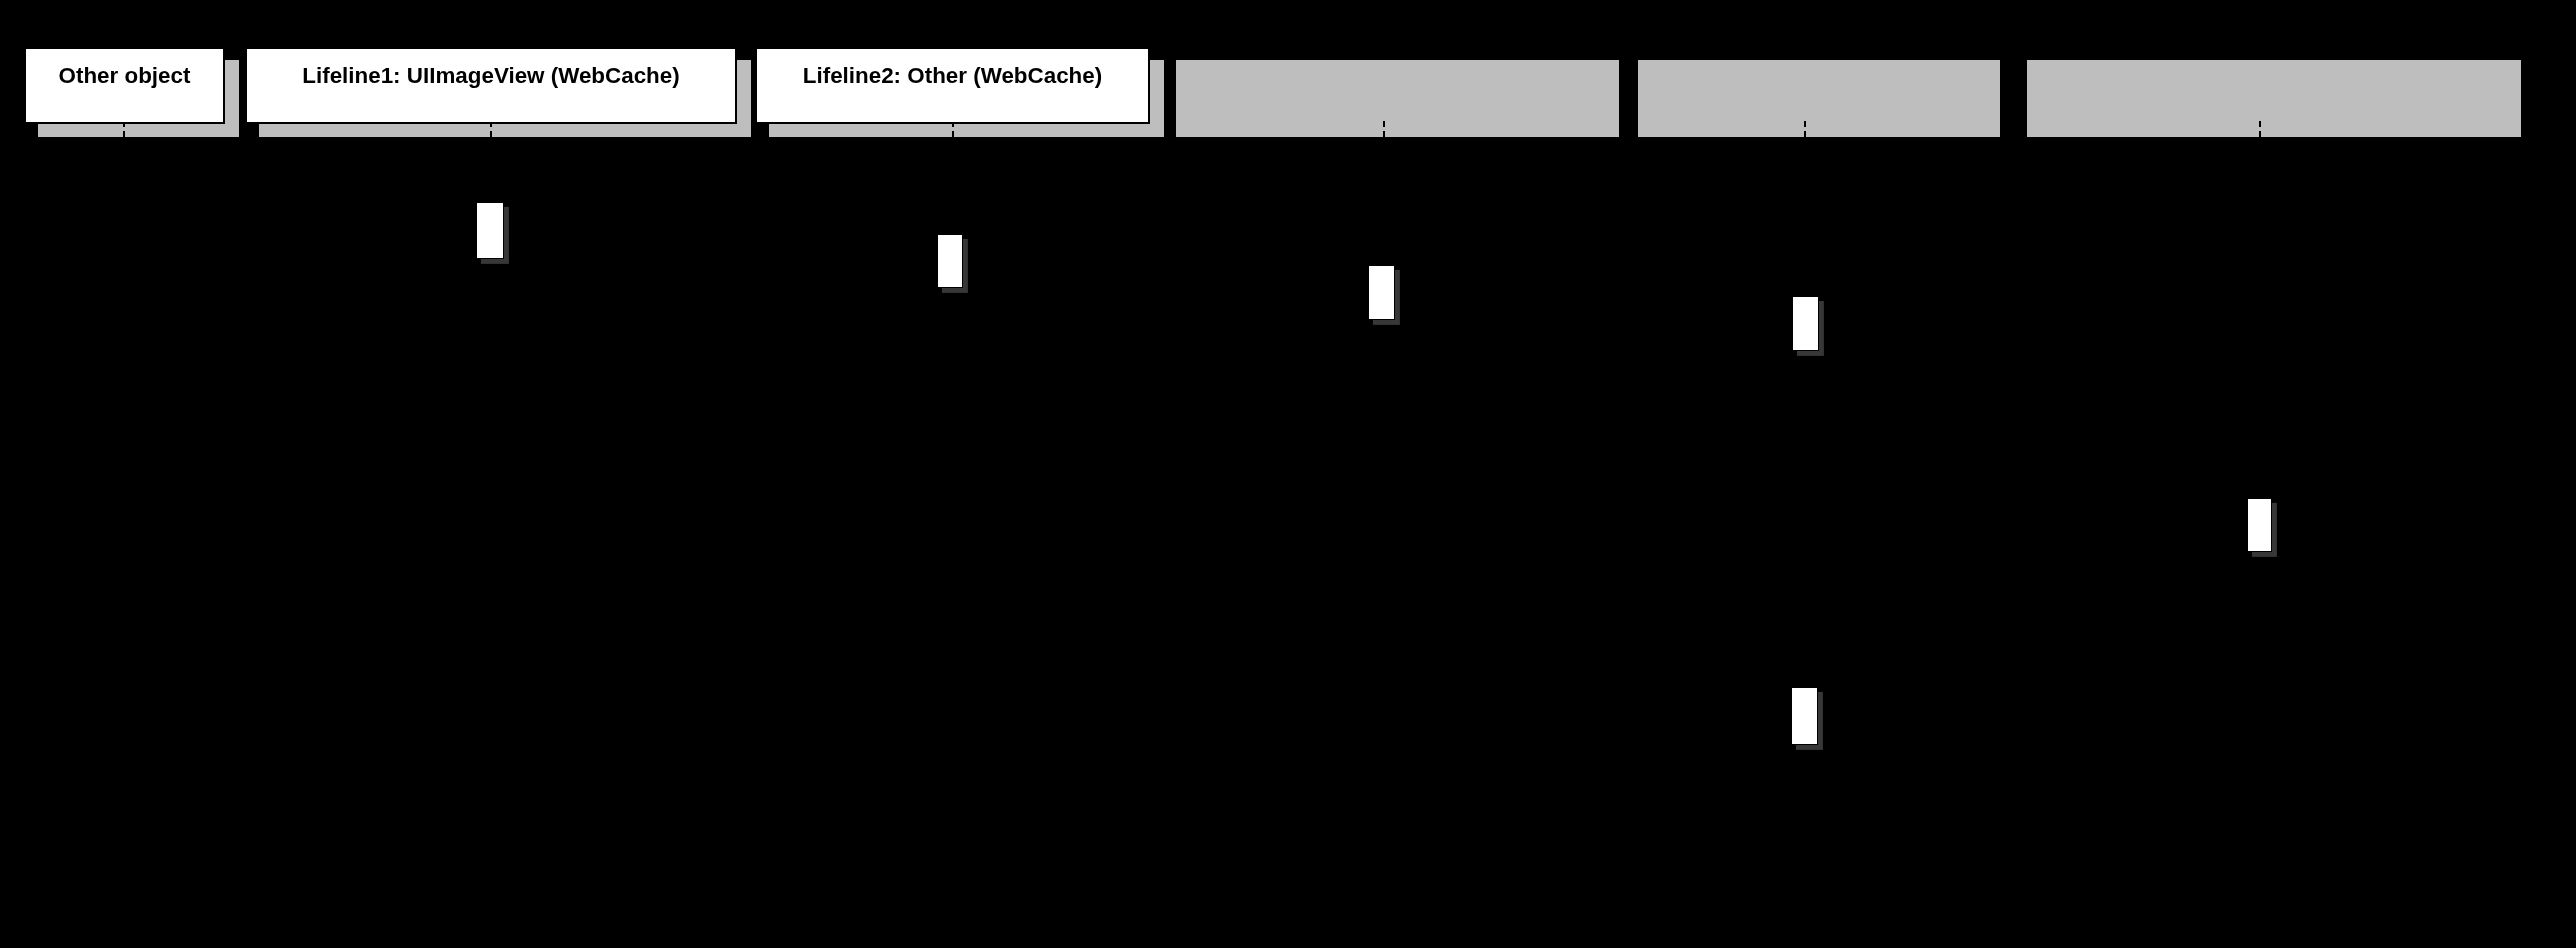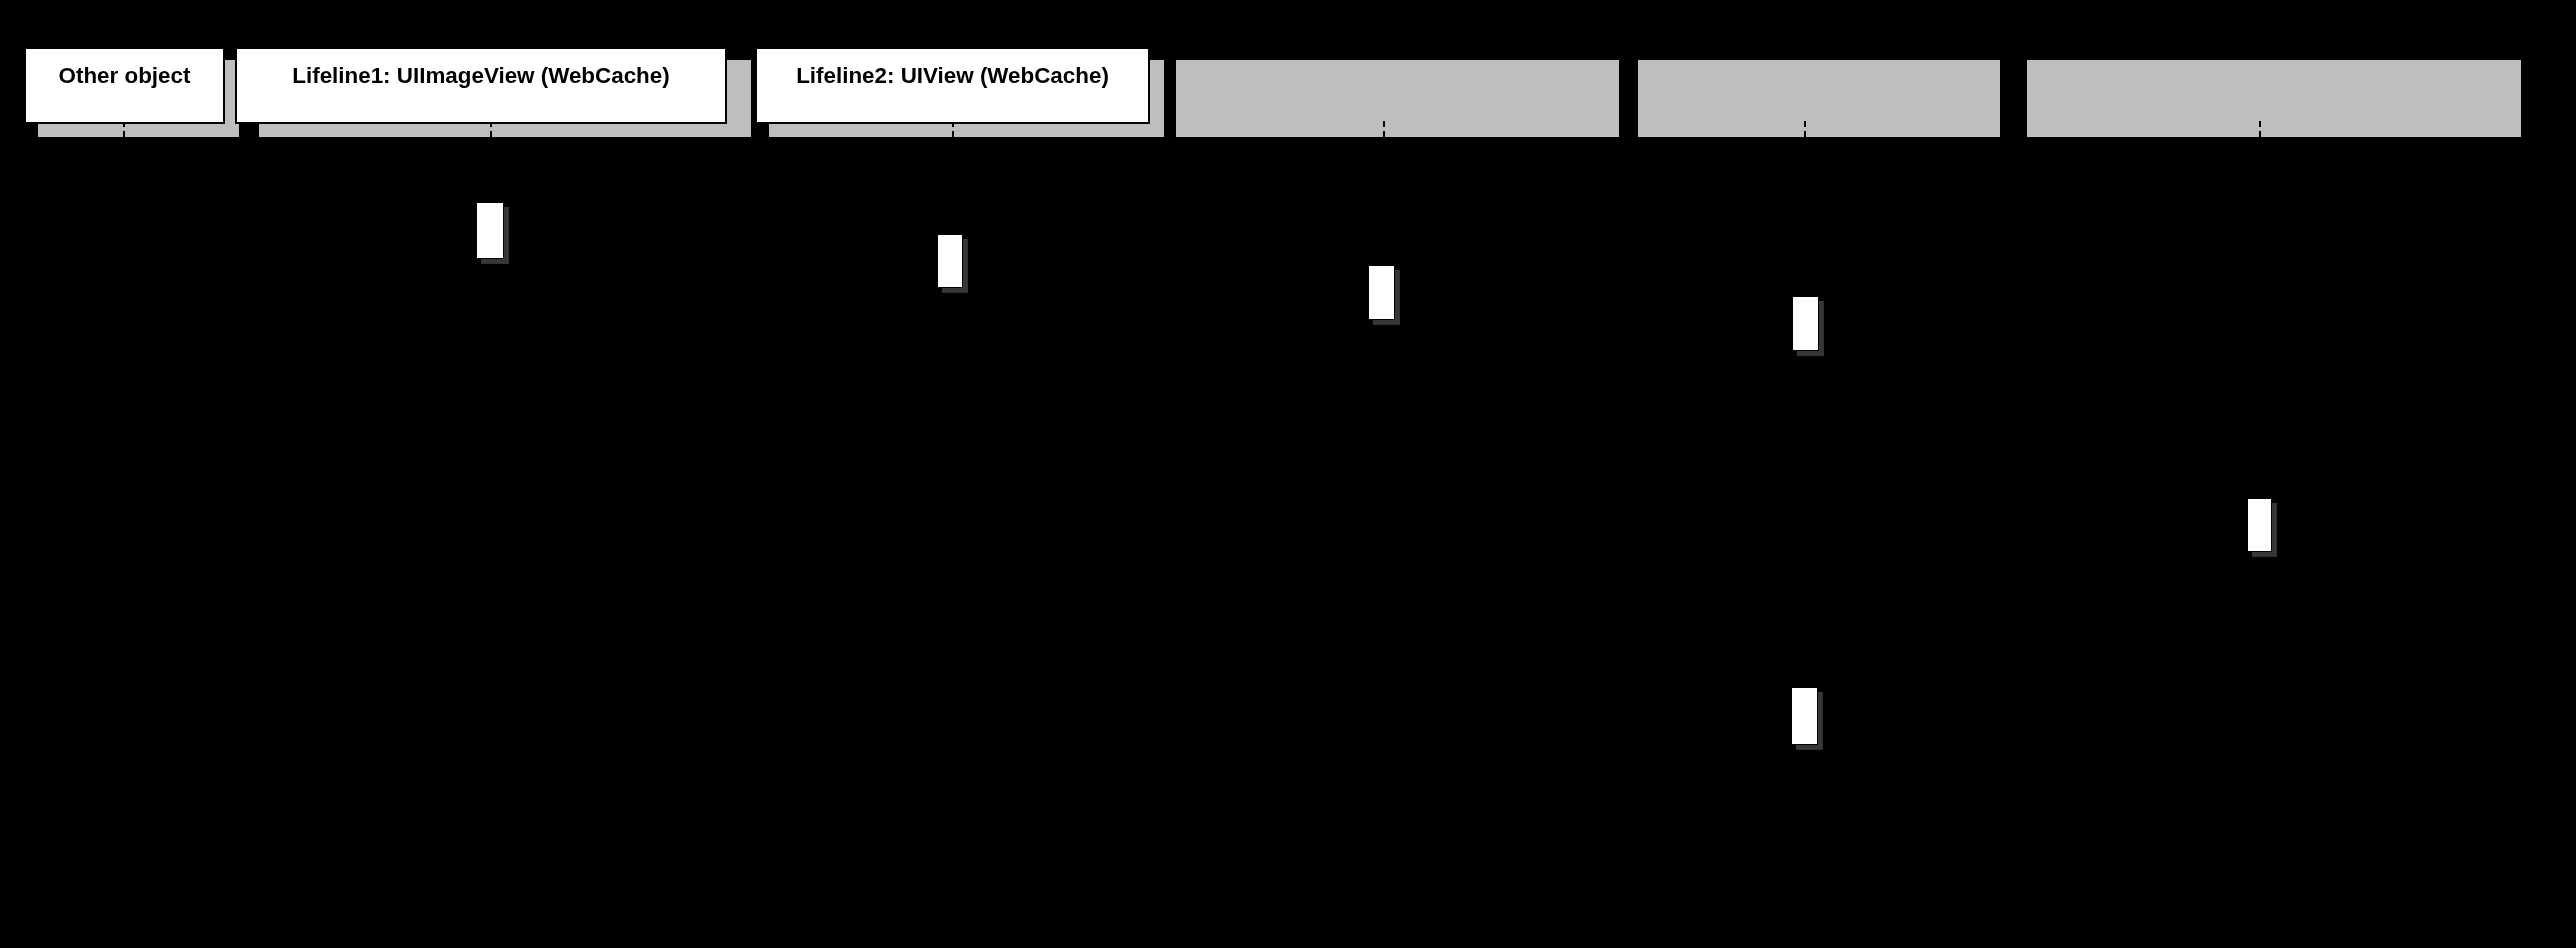--- a/index.html
+++ b/index.html
@@ -46,27 +46,27 @@
 <body>
 
 <div id="stage" style="background: rgb(0, 0, 0);">
     <div class="head-shadow" style="left: 38px; top: 60px; width: 201px; height: 77px; background: rgb(190, 190, 190);"></div>
     <div class="lifeline-line" style="left: 123px; top: 121px; height: 798px;"></div>
     <div class="head-box" style="left: 24px; top: 47px; width: 201px; height: 77px; background: rgb(255, 255, 255); border-color: rgb(0, 0, 0);">
       <span class="head-label">Other object</span>
     </div>
     <div class="head-shadow" style="left: 259px; top: 60px; width: 492px; height: 77px; background: rgb(190, 190, 190);"></div>
     <div class="lifeline-line" style="left: 490px; top: 121px; height: 798px;"></div>
-    <div class="head-box" style="left: 235px; top: 47px; width: 492px; height: 77px; background: rgb(255, 255, 255); border-color: rgb(0, 0, 0);">
+    <div class="head-box" style="left: 245px; top: 47px; width: 492px; height: 77px; background: rgb(255, 255, 255); border-color: rgb(0, 0, 0);">
       <span class="head-label">Lifeline1: UIImageView (WebCache)</span>
     </div>
     <div class="head-shadow" style="left: 769px; top: 60px; width: 395px; height: 77px; background: rgb(190, 190, 190);"></div>
     <div class="lifeline-line" style="left: 952px; top: 121px; height: 798px;"></div>
     <div class="head-box" style="left: 755px; top: 47px; width: 395px; height: 77px; background: rgb(255, 255, 255); border-color: rgb(0, 0, 0);">
-      <span class="head-label">Lifeline2: UIView (WebCache)</span>
+      <span class="head-label">Lifeline2: Other (WebCache)</span>
     </div>
     <div class="head-shadow" style="left: 1176px; top: 60px; width: 443px; height: 77px; background: rgb(190, 190, 190);"></div>
     <div class="lifeline-line" style="left: 1383px; top: 121px; height: 798px;"></div>
     <div class="head-shadow" style="left: 1638px; top: 60px; width: 362px; height: 77px; background: rgb(190, 190, 190);"></div>
     <div class="lifeline-line" style="left: 1804px; top: 121px; height: 798px;"></div>
     <div class="head-shadow" style="left: 2027px; top: 60px; width: 494px; height: 77px; background: rgb(190, 190, 190);"></div>
     <div class="lifeline-line" style="left: 2259px; top: 121px; height: 798px;"></div>
     <div class="activation-bar" style="left: 476px; top: 202px; width: 28px; height: 57px;"></div>
     <div class="activation-bar" style="left: 937px; top: 234px; width: 26px; height: 54px;"></div>
     <div class="activation-bar" style="left: 1368px; top: 265px; width: 27px; height: 55px;"></div>

